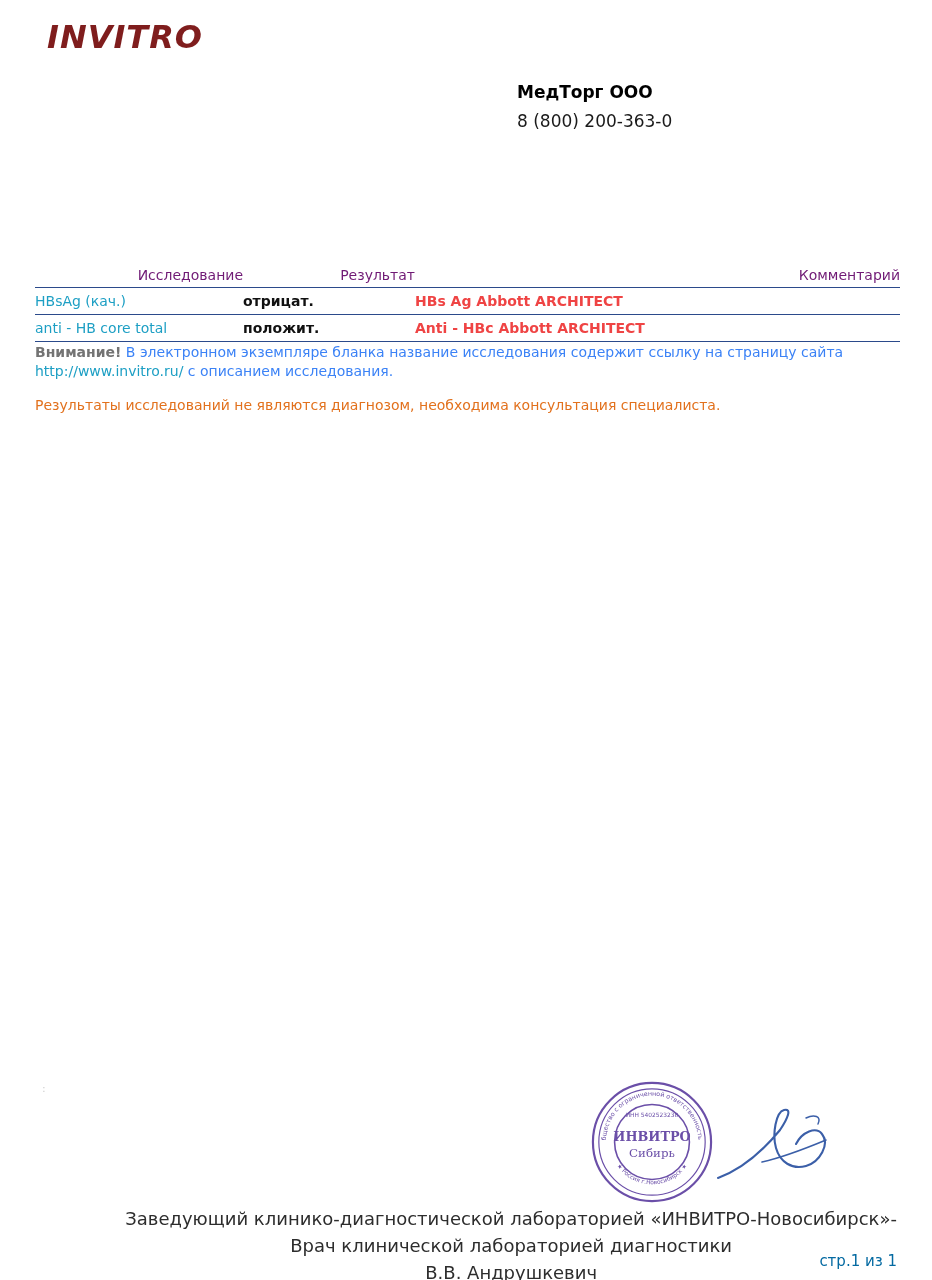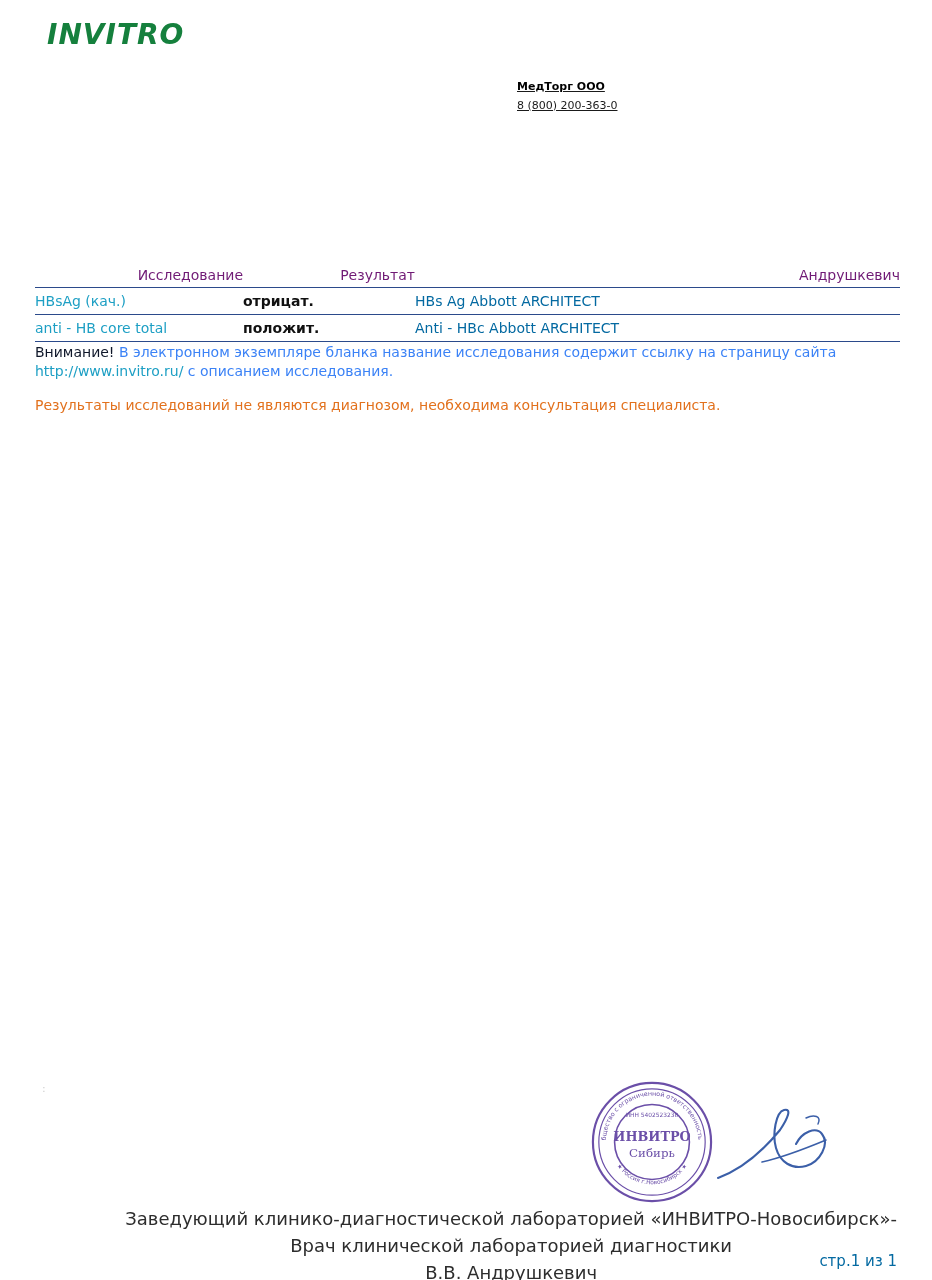--- a/index.html
+++ b/index.html
@@ -15,36 +15,35 @@
     color: #222;
     overflow: hidden;
   }
 
   
   .logo {
     position: absolute;
     left: 47px;
     top: 18px;
     font-family: "DejaVu Sans", "Liberation Sans", sans-serif;
-    font-size: 28px;
+    font-size: 32px;
     font-weight: bold;
     font-style: italic;
     letter-spacing: 1px;
-    color: #15803d;
+    color: #7f1d1d;
   }
 
   
   .clinic {
     position: absolute;
     left: 517px;
     top: 78px;
-    font-size: 11px;
+    font-size: 17px;
     color: #1a1a1a;
     line-height: 1.72;
-    text-decoration: underline;
   }
   .clinic .name {
     font-weight: bold;
     color: #000;
   }
 
   
   .results {
     position: absolute;
     left: 35px;
@@ -72,33 +71,34 @@
 
   .test-link {
     color: #1d9fc4;
     text-decoration: none;
   }
   .result-val {
     font-weight: bold;
     color: #111;
   }
   .comment-val {
-    color: #0369a1;
+    color: #ef4444;
+    font-weight: bold;
   }
 
   
   .notes {
     position: absolute;
     left: 35px;
     top: 343px;
     width: 855px;
     font-size: 14px;
     line-height: 1.38;
   }
-  .warn-word { color: #0f172a; }
+  .warn-word { color: #737373; font-weight: bold; }
   .note-body { color: #3b82f6; }
   .note-link { color: #1d9fc4; text-decoration: none; }
   .note-orange {
     display: block;
     margin-top: 14px;
     color: #e2711d;
     font-size: 14px;
   }
 
   
@@ -157,21 +157,21 @@
 <div class="clinic">
   <div class="name">МедТорг ООО</div>
   <div>8 (800) 200-363-0</div>
 </div>
 
 <table class="results">
   <thead>
     <tr>
       <th class="col-test">Исследование</th>
       <th class="col-result">Результат</th>
-      <th class="col-comment">Андрушкевич</th>
+      <th class="col-comment">Комментарий</th>
     </tr>
   </thead>
   <tbody>
     <tr>
       <td class="col-test">
         <span class="test-link">HBsAg (кач.)</span>
       </td>
       <td class="col-result">
         <span class="result-val">отрицат.</span>
       </td>

